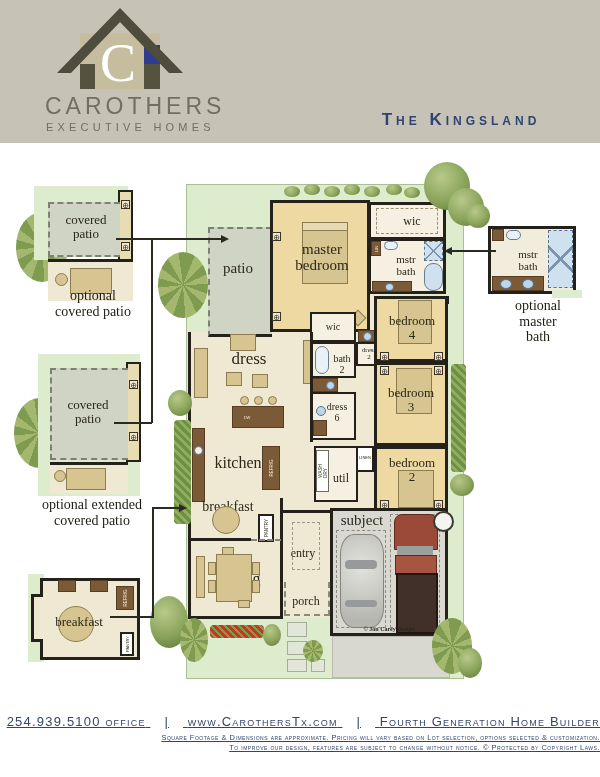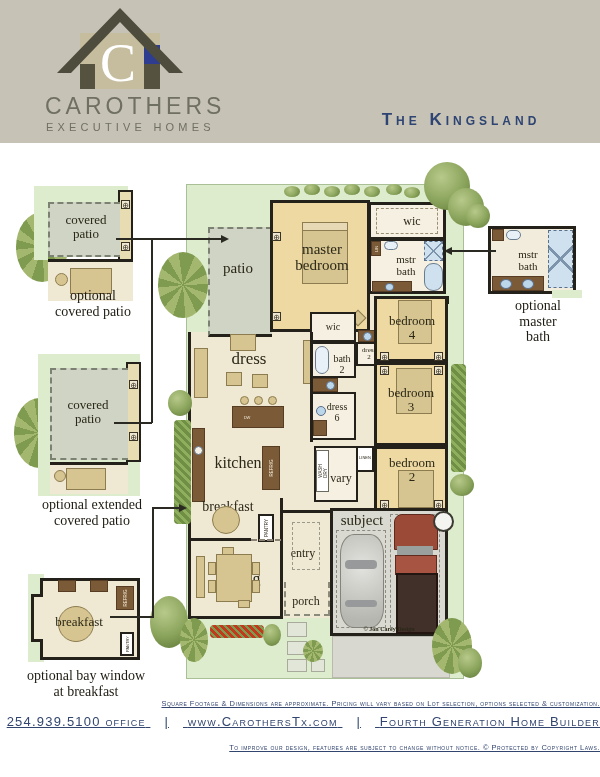--- a/index.html
+++ b/index.html
@@ -163,21 +163,21 @@
   <div class="sink" style="left:194px;top:446px;width:9px;height:9px;background:#f4f1e6;"></div>
   <div class="wood" style="left:262px;top:446px;width:18px;height:44px;"></div>
   <div class="vtxt" style="left:271px;top:468px;font-size:4.5px;color:#efe7d2;">REFRIG</div>
   <div class="room" style="left:258px;top:514px;width:16px;height:28px;background:#ffffff;border:2px solid #23211a;"></div>
   <div class="vtxt" style="left:266px;top:528px;font-size:4.5px;">PANTRY</div>
 
   <div class="room" style="left:314px;top:446px;width:44px;height:56px;background:#f6f0e2;border:2px solid #23211a;"></div>
   <div class="room" style="left:316px;top:450px;width:13px;height:42px;background:#ffffff;border:1px solid #6a6a5e;"></div>
   <div class="vtxt" style="left:323px;top:471px;font-size:4.5px;">WASH
 DRY</div>
-  <div class="rl" style="left:341px;top:478px;font-size:12px;">vary</div>
+  <div class="rl" style="left:341px;top:478px;font-size:12px;">util</div>
   <div class="room" style="left:356px;top:446px;width:18px;height:26px;background:#ffffff;border:2px solid #23211a;"></div>
   <div class="rl" style="left:365px;top:458px;font-size:4px;font-family:'Liberation Sans',sans-serif;">LINEN</div>
 
   <div class="rl" style="left:228px;top:507px;font-size:14px;">breakfast</div>
   <div class="furn" style="left:212px;top:506px;width:28px;height:28px;border-radius:50%;"></div>
 
   <div class="rl" style="left:240px;top:579px;font-size:16px;">dining</div>
   <div class="furn" style="left:216px;top:554px;width:36px;height:48px;"></div>
   <div class="furn" style="left:208px;top:562px;width:8px;height:13px;"></div>
   <div class="furn" style="left:208px;top:580px;width:8px;height:13px;"></div>
@@ -288,22 +288,20 @@
   <div class="room" style="left:31px;top:594px;width:12px;height:48px;background:#efe8d3;
        border:3px solid #23211a;border-right:none;"></div>
   <div class="wood" style="left:58px;top:580px;width:18px;height:12px;"></div>
   <div class="wood" style="left:90px;top:580px;width:18px;height:12px;"></div>
   <div class="wood" style="left:116px;top:586px;width:18px;height:24px;"></div>
   <div class="vtxt" style="left:125px;top:598px;font-size:4.5px;color:#efe7d2;">REFRIG</div>
   <div class="room" style="left:120px;top:632px;width:14px;height:24px;background:#ffffff;border:2px solid #23211a;"></div>
   <div class="vtxt" style="left:127px;top:644px;font-size:4px;">PANTRY</div>
   <div class="furn" style="left:58px;top:606px;width:36px;height:36px;border-radius:50%;"></div>
   <div class="rl" style="left:79px;top:622px;font-size:13px;">breakfast</div>
-  <div class="caption" style="left:86px;top:668px;">optional bay window
-at breakfast</div>
 
   <div class="room" style="left:488px;top:226px;width:88px;height:68px;background:#f2ecdc;border:3px solid #23211a;"></div>
   <div class="wood" style="left:492px;top:229px;width:12px;height:12px;"></div>
   <div class="tub" style="left:506px;top:230px;width:15px;height:10px;border-radius:5px;"></div>
   <div class="shower" style="left:548px;top:230px;width:25px;height:58px;"></div>
   <div class="wood" style="left:492px;top:276px;width:52px;height:15px;"></div>
   <div class="sink" style="left:500px;top:279px;width:12px;height:10px;"></div>
   <div class="sink" style="left:522px;top:279px;width:12px;height:10px;"></div>
   <div class="rl" style="left:528px;top:261px;font-size:11px;">mstr
 bath</div>
@@ -322,16 +320,16 @@
   <div class="cline" style="left:452px;top:250px;width:44px;height:1.5px;"></div>
   <div class="arr-l" style="left:444px;top:247px;"></div>
 
   <div class="foot" style="top:714px;font-size:13px;letter-spacing:1.2px;">
     <span>254.939.5100 office</span>
     <span style="margin:0 14px;">|</span>
     <span>www.CarothersTx.com</span>
     <span style="margin:0 14px;">|</span>
     <span>Fourth Generation Home Builder</span>
   </div>
-  <div class="foot" style="top:699px;font-size:7.5px;letter-spacing:0.5px;">Square Footage &amp; Dimensions are approximate.  Pricing will vary based on Lot selection, options selected &amp; customization.</div>
+  <div class="foot" style="top:733px;font-size:7.5px;letter-spacing:0.5px;">Square Footage &amp; Dimensions are approximate.  Pricing will vary based on Lot selection, options selected &amp; customization.</div>
   <div class="foot" style="top:743px;font-size:7.5px;letter-spacing:0.5px;">To improve our design, features are subject to change without notice.  © Protected by Copyright Laws.</div>
 
 </div>
 
 </body></html>

